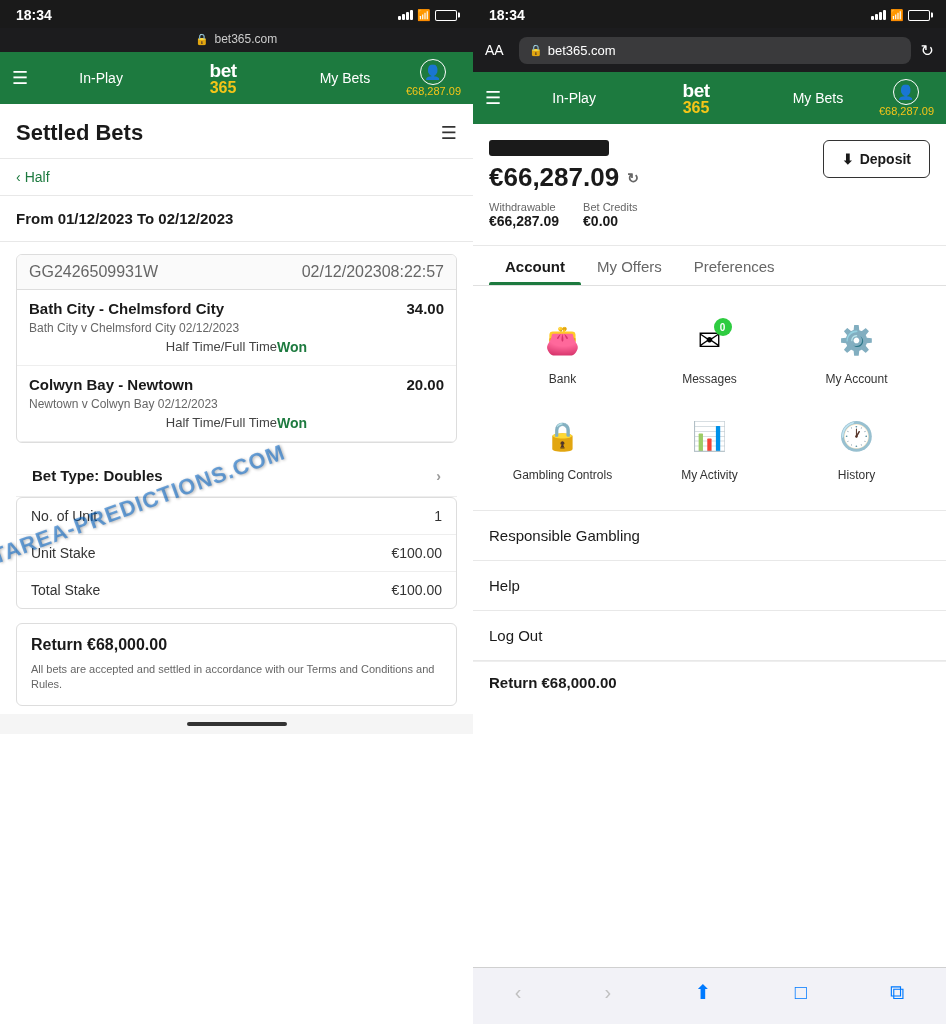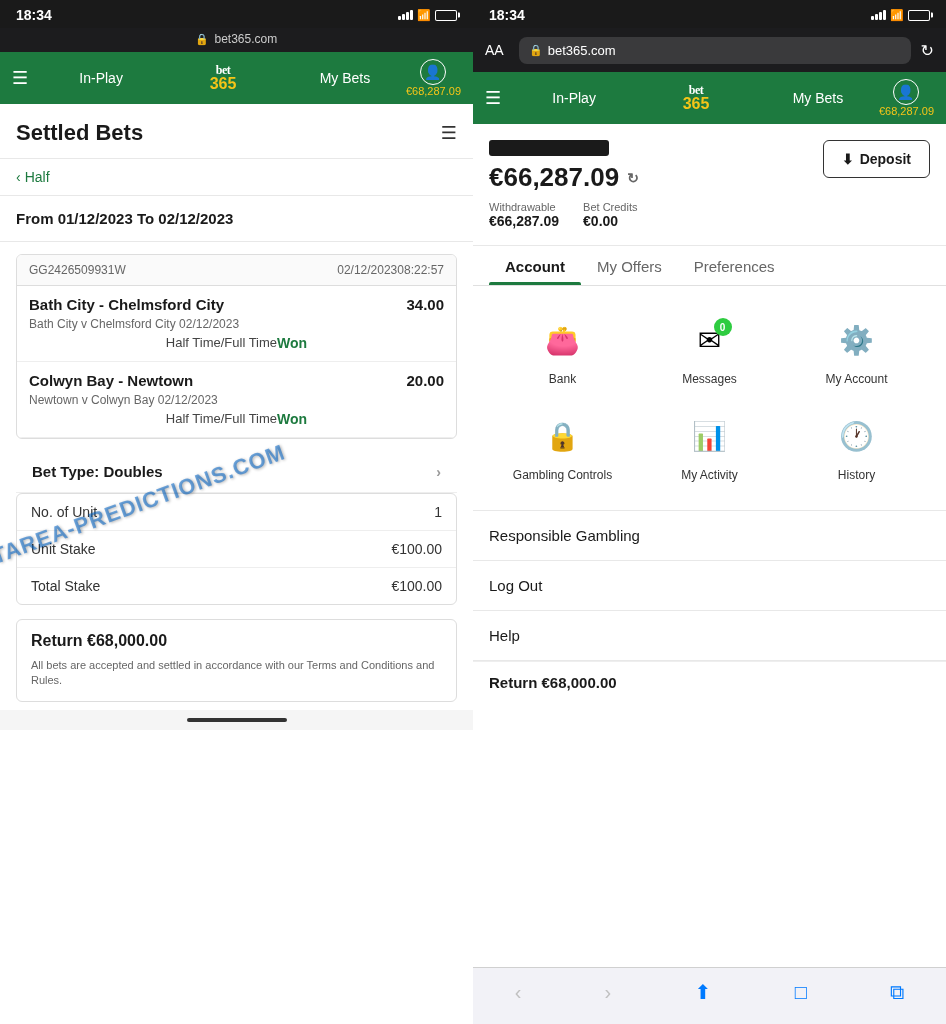--- a/index.html
+++ b/index.html
@@ -182,21 +182,21 @@
       border: 1px solid #ddd;
       border-radius: 6px;
       overflow: hidden;
     }
     .bet-card-header {
       padding: 8px 12px;
       display: flex;
       justify-content: space-between;
       background: #fafafa;
       border-bottom: 1px solid #ddd;
-      font-size: 12px;
+      font-size: 16px;
       color: #666;
     }
     .bet-row {
       padding: 10px 12px;
       border-bottom: 1px solid #eee;
     }
     .bet-row-title {
       display: flex;
       justify-content: space-between;
       font-size: 15px;
@@ -463,21 +463,21 @@
       background: #333;
       border-radius: 2px;
     }
 
     .logo-wrap {
       display: flex;
       flex-direction: column;
       align-items: center;
       line-height: 1;
     }
-    .logo-bet { color: white; font-size: 12px; font-weight: 800; letter-spacing: -0.5px; font-family: Liberation Serif, serif; }
+    .logo-bet { color: white; font-size: 19px; font-weight: 800; letter-spacing: -0.5px; }
     .logo-365 { color: #f5c518; font-size: 16px; font-weight: 900; }
 
     
     .left-status { background: #1a1a1a; }
     .left-nav { background: #1d7a3f; }
   </style>
 </head>
 <body>
 
 <div class="left-panel" style="position:relative;">
@@ -724,24 +724,24 @@
         </div>
         <span class="menu-label">History</span>
       </div>
     </div>
 
     <div>
       <div class="list-item-row">
         <span>Responsible Gambling</span>
       </div>
       <div class="list-item-row">
+        <span>Help</span>
+      </div>
+      <div class="list-item-row">
         <span>Log Out</span>
-      </div>
-      <div class="list-item-row">
-        <span>Help</span>
       </div>
     </div>
 
     <div class="bottom-peek">
       <span>Return €68,000.00</span>
     </div>
   </div>
 
   <div class="browser-nav">
     <span class="browser-nav-btn disabled">‹</span>

